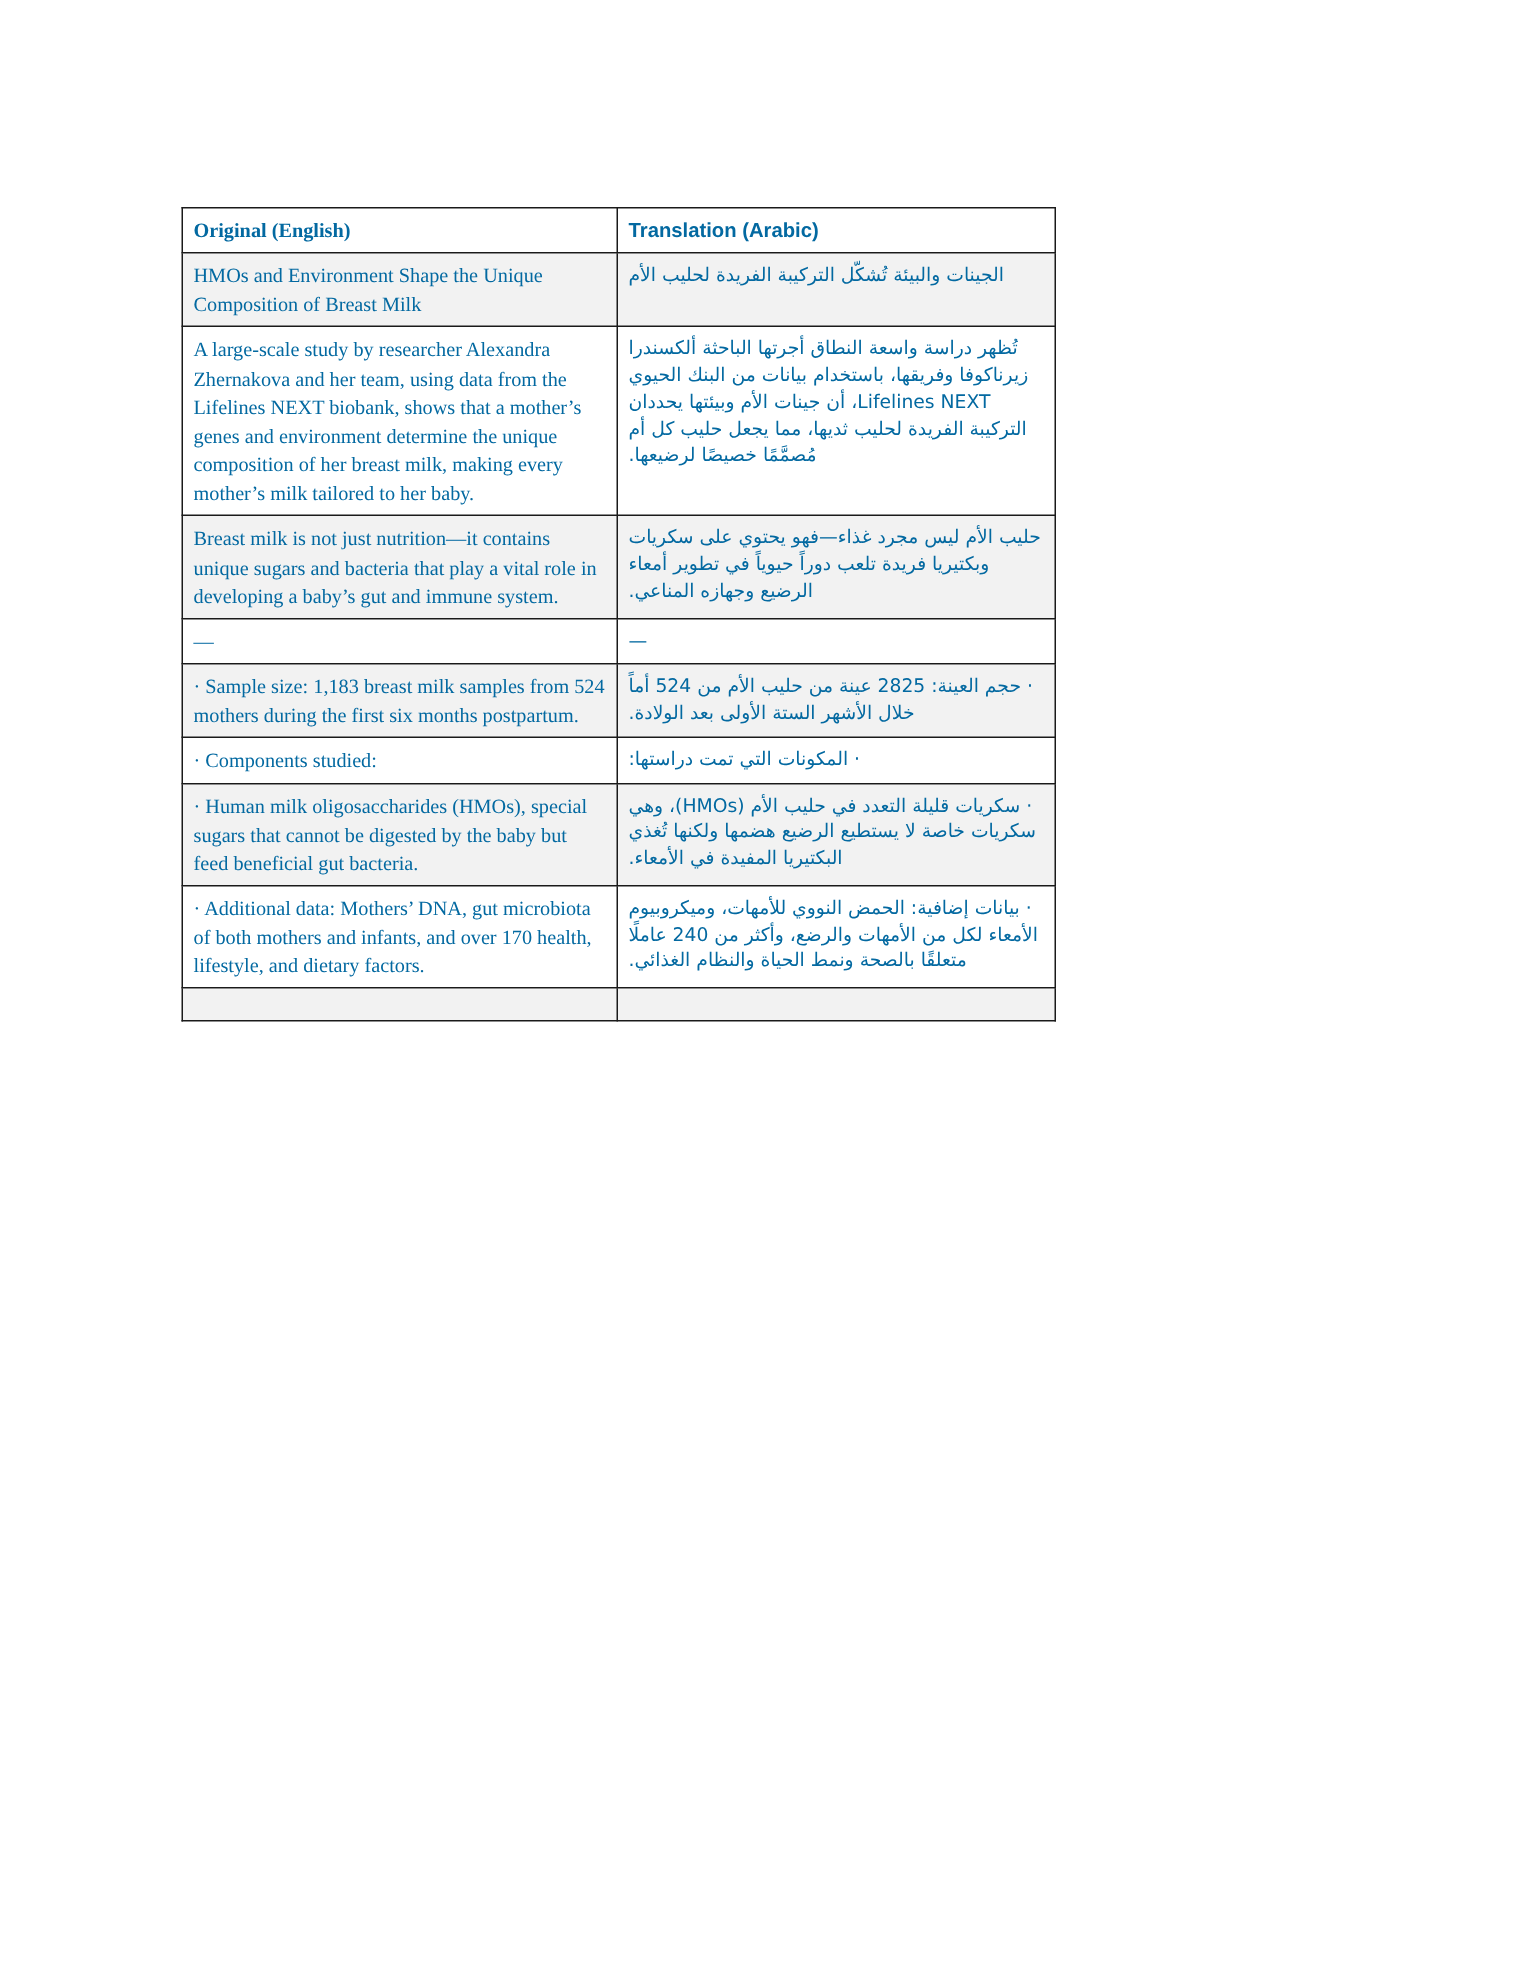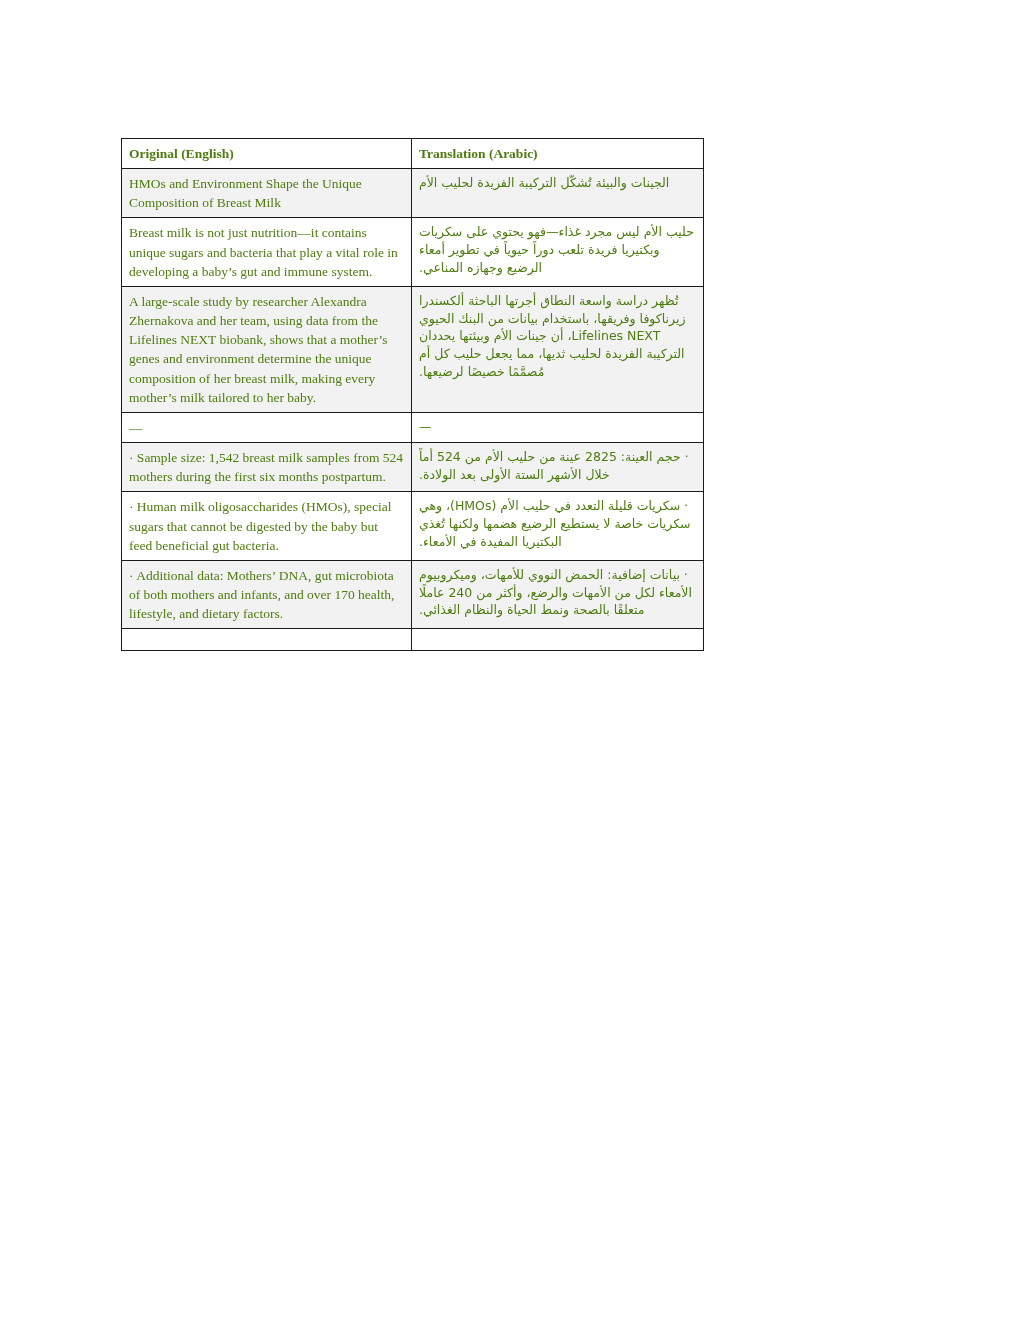--- a/index.html
+++ b/index.html
@@ -16,21 +16,21 @@
   }
   .ttable {
     position: absolute;
     left: 121px;
     top: 138px;
     width: 582px;
     border-collapse: collapse;
     table-layout: fixed;
     font-family: "Liberation Serif", serif;
     font-size: 13.5px;
-    color: #4d7c0f;
+    color: #0369a1;
   }
   .ttable col.c-en { width: 290px; }
   .ttable col.c-ar { width: 292px; }
   .ttable th, .ttable td {
     border: 1px solid #1a1a1a;
     padding: 5px 7px;
     vertical-align: top;
     line-height: 1.42;
     text-align: left;
     overflow: hidden;
@@ -47,21 +47,21 @@
     font-weight: bold;
   }
   .ttable td.ar, .ttable th.ar {
     direction: rtl;
     text-align: left;
     font-family: "DejaVu Sans", sans-serif;
     font-size: 12.5px;
   }
   .ttable th.ar {
     direction: ltr; 
-    font-family: Liberation Serif, serif;
+    font-family: Liberation Sans, sans-serif;
     font-size: 13.5px;
   }
   .ttable tr.spacer td {
     height: 11px;
   }
 </style>
 </head>
 <body>
 
 <div class="page">
@@ -75,34 +75,38 @@
         <th class="en">Original (English)</th>
         <th class="ar">Translation (Arabic)</th>
       </tr>
     </thead>
     <tbody>
       <tr>
         <td class="en">HMOs and Environment Shape the Unique Composition of Breast Milk</td>
         <td class="ar" dir="rtl">الجينات والبيئة تُشكّل التركيبة الفريدة لحليب الأم</td>
       </tr>
       <tr>
+        <td class="en">A large-scale study by researcher Alexandra Zhernakova and her team, using data from the Lifelines NEXT biobank, shows that a mother’s genes and environment determine the unique composition of her breast milk, making every mother’s milk tailored to her baby.</td>
+        <td class="ar" dir="rtl">تُظهر دراسة واسعة النطاق أجرتها الباحثة ألكسندرا زيرناكوفا وفريقها، باستخدام بيانات من البنك الحيوي Lifelines NEXT، أن جينات الأم وبيئتها يحددان التركيبة الفريدة لحليب ثديها، مما يجعل حليب كل أم مُصمَّمًا خصيصًا لرضيعها.</td>
+      </tr>
+      <tr>
         <td class="en">Breast milk is not just nutrition—it contains unique sugars and bacteria that play a vital role in developing a baby’s gut and immune system.</td>
         <td class="ar" dir="rtl">حليب الأم ليس مجرد غذاء—فهو يحتوي على سكريات وبكتيريا فريدة تلعب دوراً حيوياً في تطوير أمعاء الرضيع وجهازه المناعي.</td>
-      </tr>
-      <tr>
-        <td class="en">A large-scale study by researcher Alexandra Zhernakova and her team, using data from the Lifelines NEXT biobank, shows that a mother’s genes and environment determine the unique composition of her breast milk, making every mother’s milk tailored to her baby.</td>
-        <td class="ar" dir="rtl">تُظهر دراسة واسعة النطاق أجرتها الباحثة ألكسندرا زيرناكوفا وفريقها، باستخدام بيانات من البنك الحيوي Lifelines NEXT، أن جينات الأم وبيئتها يحددان التركيبة الفريدة لحليب ثديها، مما يجعل حليب كل أم مُصمَّمًا خصيصًا لرضيعها.</td>
       </tr>
       <tr>
         <td class="en">—</td>
         <td class="ar" dir="rtl">—</td>
       </tr>
       <tr>
-        <td class="en">· Sample size: 1,542 breast milk samples from 524 mothers during the first six months postpartum.</td>
+        <td class="en">· Sample size: 1,183 breast milk samples from 524 mothers during the first six months postpartum.</td>
         <td class="ar" dir="rtl">· حجم العينة: 2825 عينة من حليب الأم من 524 أماً خلال الأشهر الستة الأولى بعد الولادة.</td>
+      </tr>
+      <tr>
+        <td class="en">· Components studied:</td>
+        <td class="ar" dir="rtl">· المكونات التي تمت دراستها:</td>
       </tr>
       <tr>
         <td class="en">· Human milk oligosaccharides (HMOs), special sugars that cannot be digested by the baby but feed beneficial gut bacteria.</td>
         <td class="ar" dir="rtl">· سكريات قليلة التعدد في حليب الأم (HMOs)، وهي سكريات خاصة لا يستطيع الرضيع هضمها ولكنها تُغذي البكتيريا المفيدة في الأمعاء.</td>
       </tr>
       <tr>
         <td class="en">· Additional data: Mothers’ DNA, gut microbiota of both mothers and infants, and over 170 health, lifestyle, and dietary factors.</td>
         <td class="ar" dir="rtl">· بيانات إضافية: الحمض النووي للأمهات، وميكروبيوم الأمعاء لكل من الأمهات والرضع، وأكثر من 240 عاملًا متعلقًا بالصحة ونمط الحياة والنظام الغذائي.</td>
       </tr>
       <tr class="spacer">

